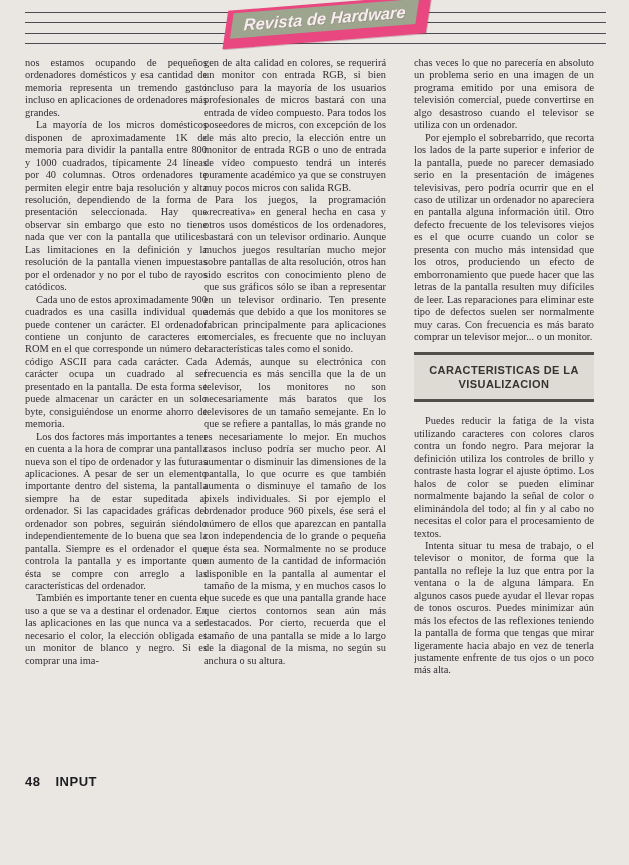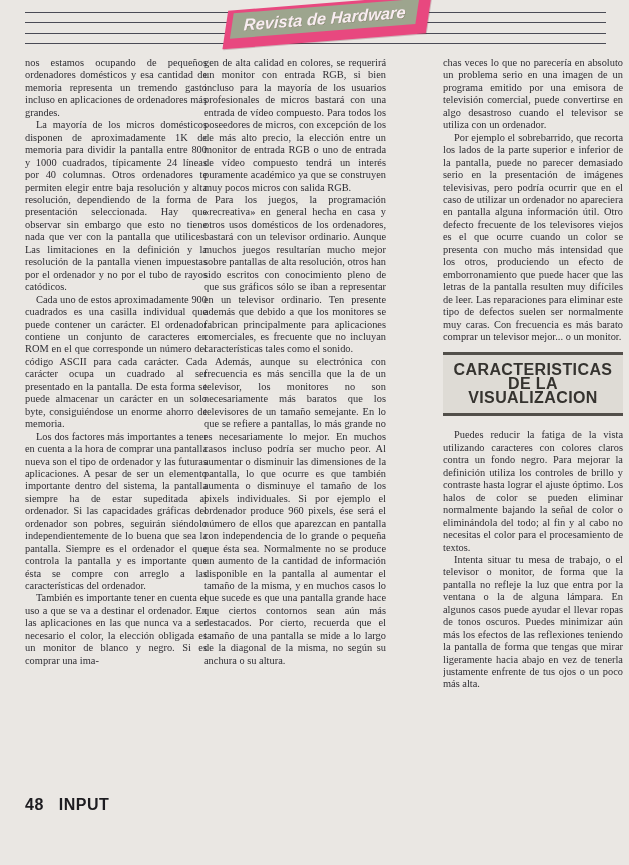--- a/index.html
+++ b/index.html
@@ -43,45 +43,45 @@
 
   
   .col{
     position:absolute;top:57px;height:748px;overflow:hidden;
     text-align:justify;
     font-size:10.4px;line-height:12.45px;
     hyphens:auto;-webkit-hyphens:auto;
   }
   .col1{left:25px;width:182px;}
   .col2{left:204px;width:182px;}
-  .col3{left:443px;width:180px;}
+  .col3{left:414px;width:180px;}
   .col p{margin:0;}
   .col p.ind{text-indent:11px;}
 
   
   .sec-head{
     margin:9px 0 13px 0;
     border-top:3.5px solid #524f4a;
     border-bottom:3.5px solid #524f4a;
     background:#dedbd5;
     text-align:center;
     font-family:"Liberation Sans", sans-serif;
     font-weight:bold;
-    font-size:16px;line-height:14px;
+    font-size:11px;line-height:14px;
     letter-spacing:.4px;
     color:#35332f;
     padding:8px 2px;
     text-indent:0;
   }
 
   
   .footer{
-    position:absolute;left:25px;top:796px;
+    position:absolute;left:25px;top:774px;
     font-family:"Liberation Sans", sans-serif;
-    font-weight:bold;font-size:16px;color:#1d1c20;
+    font-weight:bold;font-size:13px;color:#1d1c20;
     letter-spacing:.5px;
   }
   .footer .pgnum{margin-right:15px;}
 </style>
 </head>
 <body>
 
 <div class="rule r1"></div>
 <div class="rule r2"></div>
 <div class="rule r3"></div>

